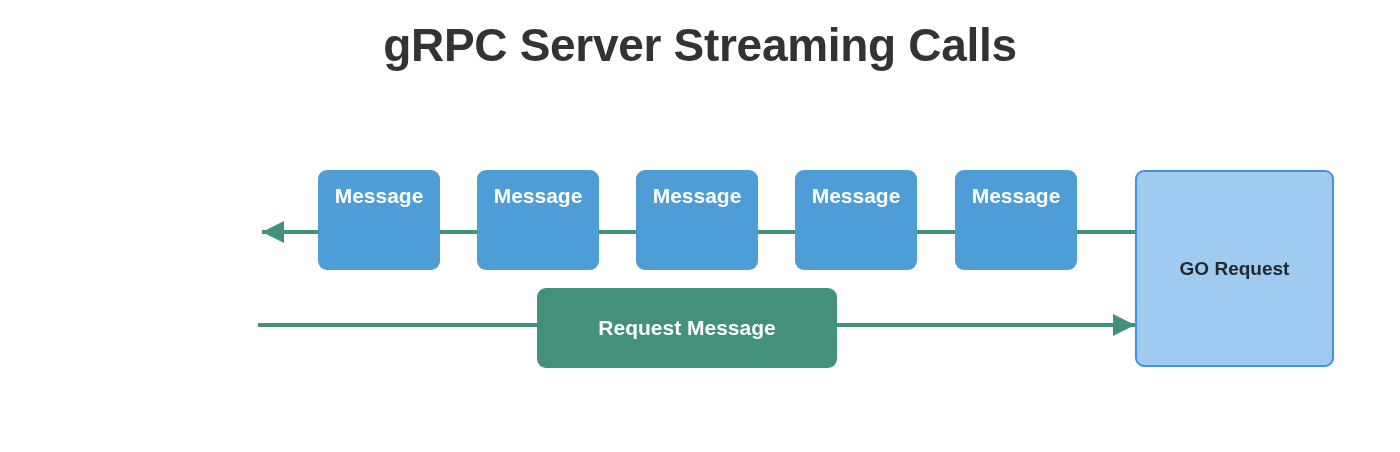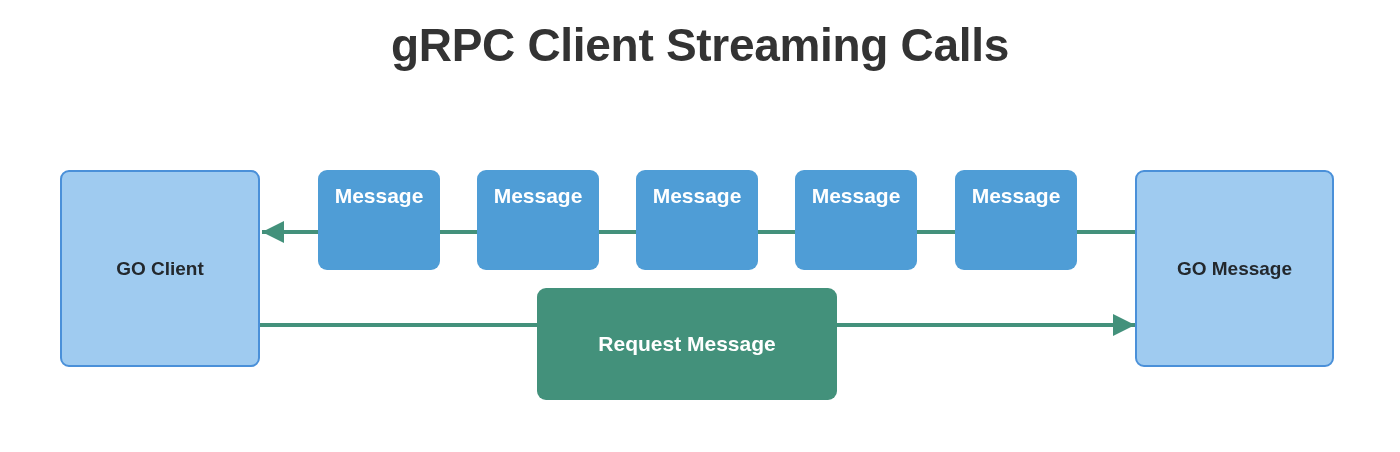--- a/index.html
+++ b/index.html
@@ -95,52 +95,49 @@
   .msg-2 { left: 636px; }
   .msg-3 { left: 795px; }
   .msg-4 { left: 955px; }
 
   
   #request-message-box {
     position: absolute;
     left: 537px;
     top: 288px;
     width: 300px;
-    height: 112px;
+    height: 80px;
     background: #43917b;
     border-radius: 9px;
     box-sizing: border-box;
     color: #ffffff;
     font-size: 21px;
     font-weight: bold;
     display: flex;
     align-items: center;
     justify-content: center;
     white-space: nowrap;
   }
 </style>
 </head>
 <body>
 
 <div class="canvas">
 
-  <div class="title">gRPC Client Streaming Calls</div>
+  <div class="title">gRPC Server Streaming Calls</div>
 
   <div class="line" id="line-response"></div>
   <div class="arrow" id="arrow-response"></div>
 
   <div class="line" id="line-request"></div>
   <div class="arrow" id="arrow-request"></div>
 
-  <div class="endpoint" id="go-client">
-    <span>GO Client</span>
-  </div>
 
   <div class="endpoint" id="go-server">
-    <span>GO Message</span>
+    <span>GO Request</span>
   </div>
 
   <div class="msg-box msg-0">
     <span>Message</span>
   </div>
   <div class="msg-box msg-1">
     <span>Message</span>
   </div>
   <div class="msg-box msg-2">
     <span>Message</span>

